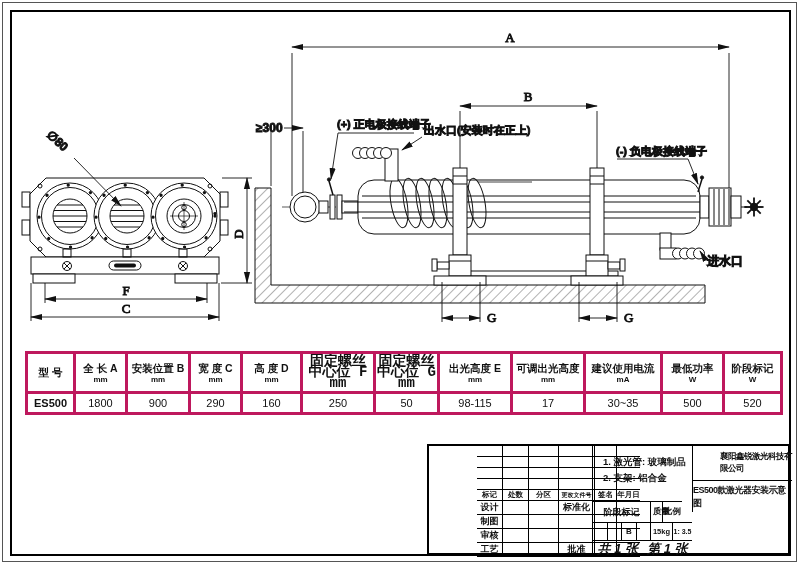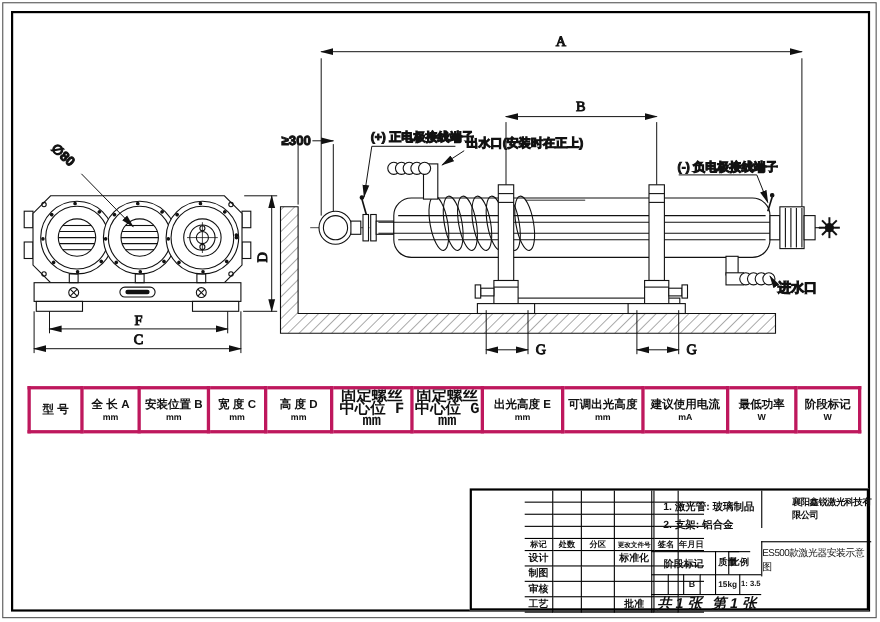--- a/index.html
+++ b/index.html
@@ -36,21 +36,21 @@
               display:flex;align-items:center;justify-content:center;font-size:7.5px;font-weight:bold;}
   .rolegrid .c{height:14px;border-right:1px solid #000;border-bottom:1px solid #000;box-sizing:border-box;
                display:flex;align-items:center;justify-content:center;font-size:9px;font-weight:bold;}
   .rolegrid .c:nth-child(6n),.revgrid .c:nth-child(6n){border-right:none;}
   .tiny{font-size:6px !important;}
   .notes{position:absolute;left:163px;top:0;width:100px;height:55px;border-left:1px solid #000;box-sizing:border-box;
          font-size:9.5px;font-weight:bold;padding:8px 0 0 10px;line-height:16px;}
   .company{position:absolute;left:263px;top:0;width:100px;height:34px;border-left:1px solid #000;box-sizing:border-box;
            display:flex;align-items:center;justify-content:center;font-size:8.5px;font-weight:bold;letter-spacing:-0.5px;padding-left:27px;}
   .dtitle{position:absolute;left:263px;top:34px;width:100px;height:32px;border-left:1px solid #000;border-top:1px solid #000;box-sizing:border-box;
-          display:flex;align-items:center;justify-content:center;font-size:9px;font-weight:normal;letter-spacing:-0.5px;margin-top:12px;}
+          display:flex;align-items:center;justify-content:center;font-size:9px;font-weight:bold;letter-spacing:-0.5px;}
   .dnumber{position:absolute;left:263px;top:66px;width:100px;height:45px;border-left:1px solid #000;border-top:1px solid #000;box-sizing:border-box;
            display:flex;align-items:center;justify-content:center;font-size:10.5px;font-weight:bold;}
   .sheets{position:absolute;left:163px;top:94px;width:100px;height:17px;border-left:1px solid #000;border-top:1px solid #000;box-sizing:border-box;
           display:flex;align-items:center;justify-content:space-around;font-size:13px;font-weight:bold;font-style:italic;}
 </style>
 </head>
 <body>
 
 <div class="frame-outer"></div>
 <div class="frame-inner"></div>
@@ -361,20 +361,34 @@
         </th>
     <th>
           <div class="h1">最低功率</div>
           <div class="h2">W</div>
         </th>
     <th>
           <div class="h1">阶段标记</div>
           <div class="h2">W</div>
         </th>
   </tr>
+  <tr>
+    <td>ES500</td>
+    <td>1800</td>
+    <td>900</td>
+    <td>290</td>
+    <td>160</td>
+    <td>250</td>
+    <td>50</td>
+    <td>98-115</td>
+    <td>17</td>
+    <td>30~35</td>
+    <td>500</td>
+    <td>520</td>
+  </tr>
 </tbody>
   </table>
 
 <div class="tblock">
 
   <div class="revgrid g6">
     <div class="c"></div>
       <div class="c"></div>
       <div class="c"></div>
       <div class="c"></div>

